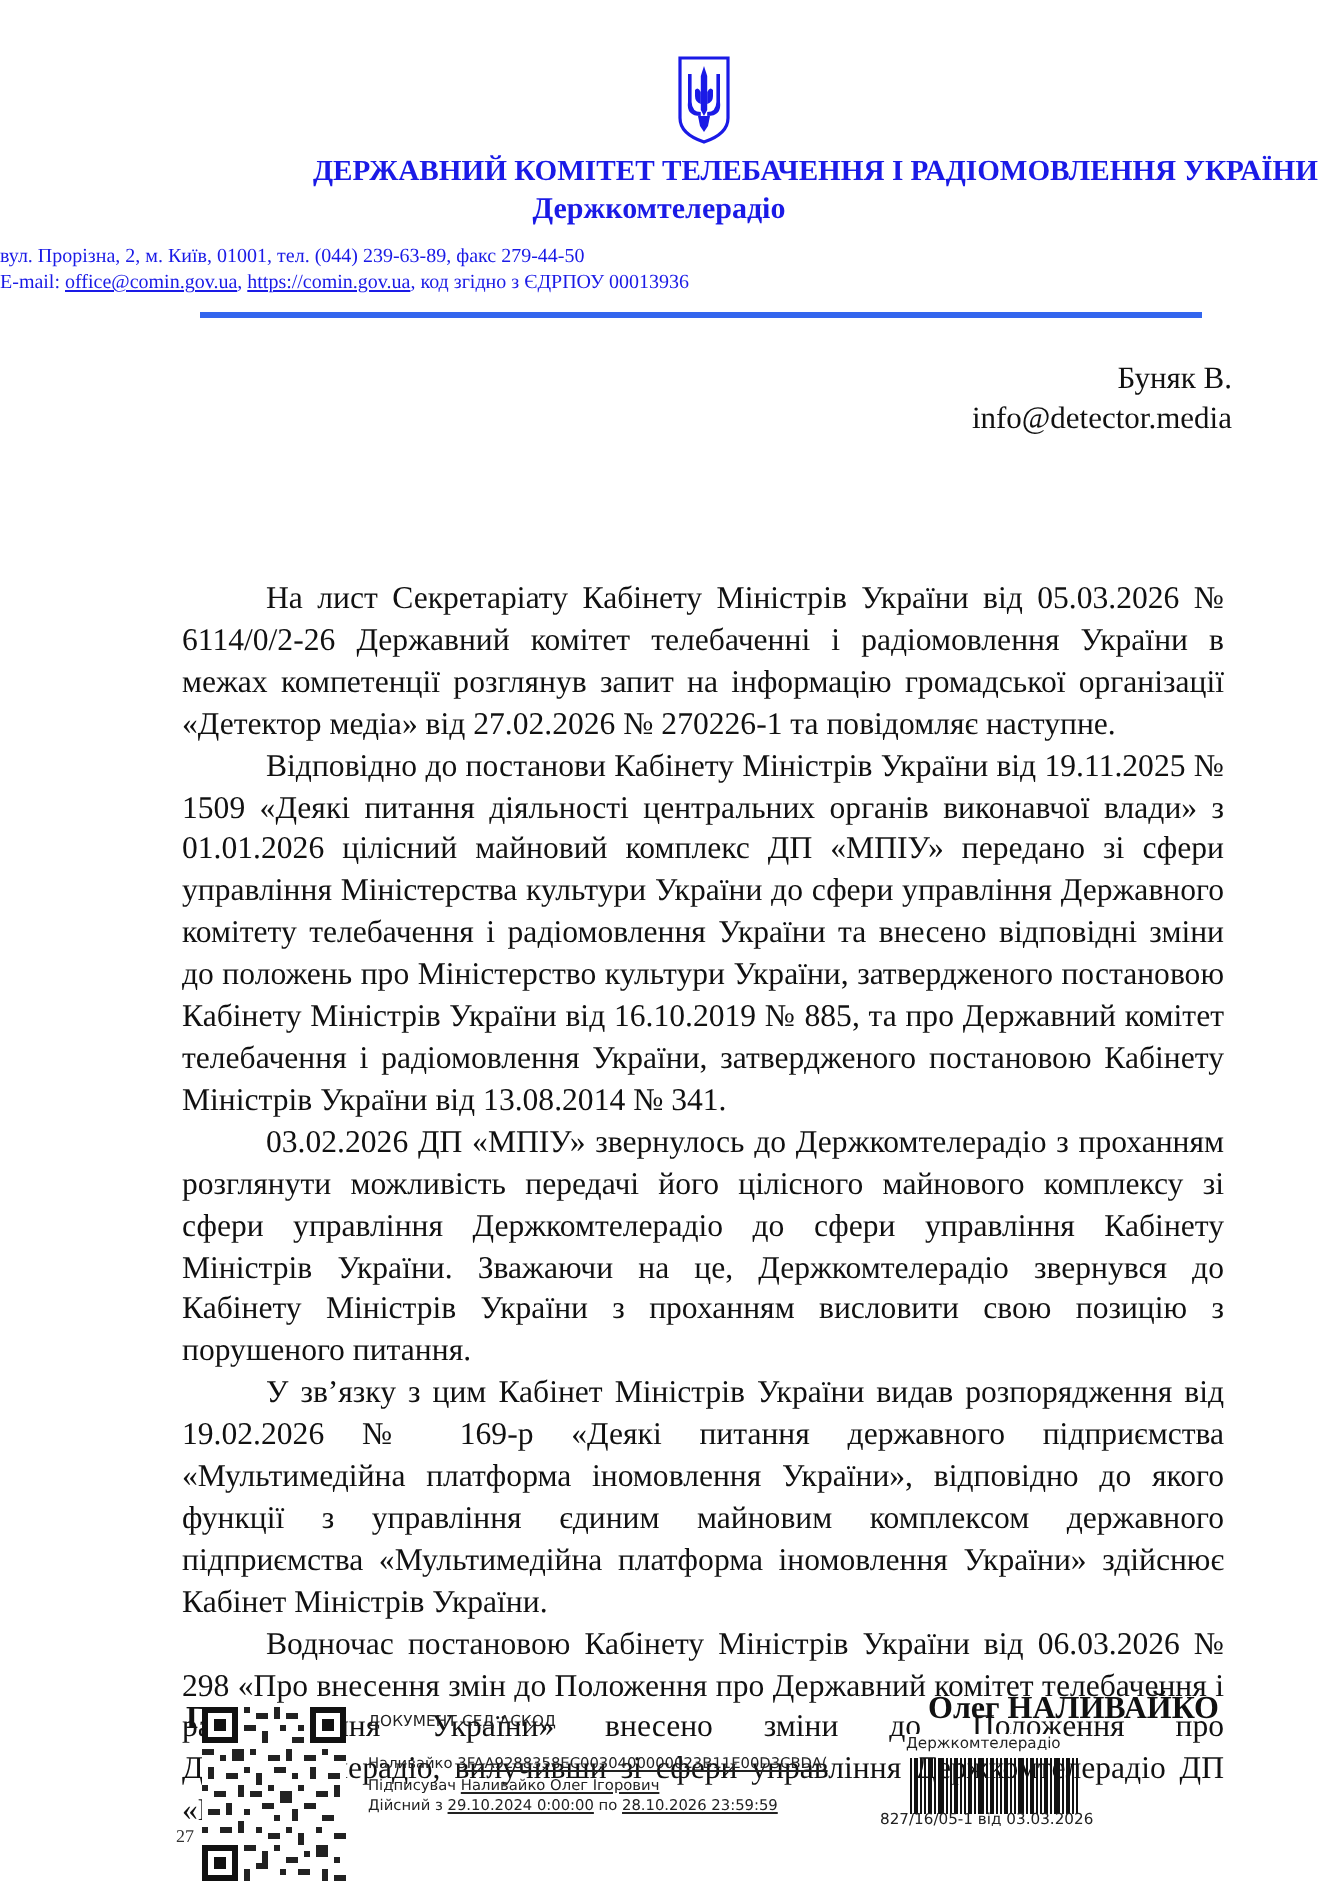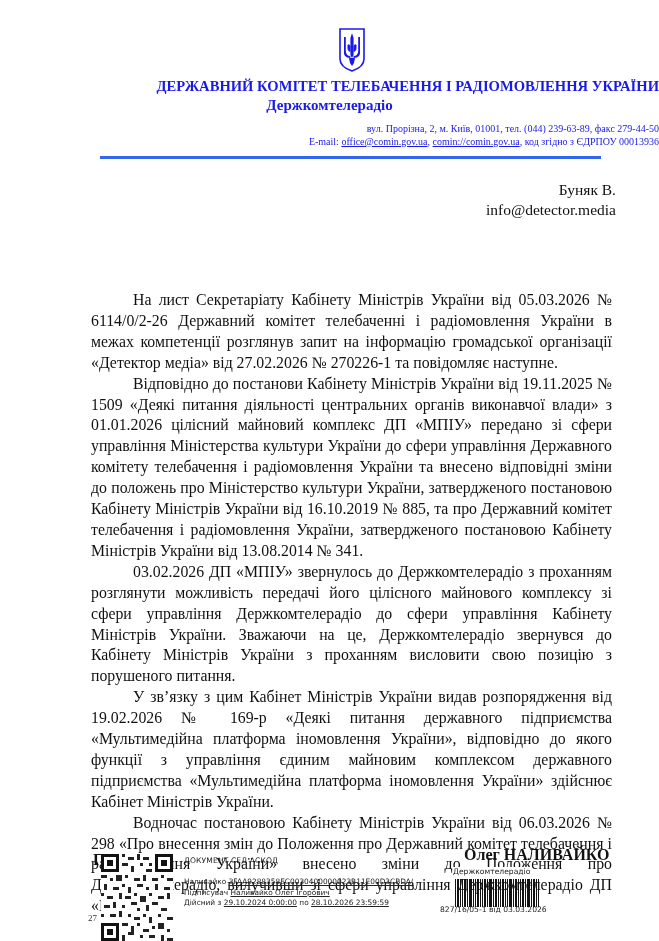--- a/index.html
+++ b/index.html
@@ -49,21 +49,21 @@
     text-align: center;
     font-weight: bold;
     font-size: 15px;
     color: #1a1ae6;
   }
   .org-address {
     position: absolute;
     left: 0;
     width: 659px;
     top: 122px;
-    text-align: right;
+    text-align: left;
     font-size: 10px;
     color: #1a1ae6;
     line-height: 13px;
   }
   .org-address a, .org-address .link {
     color: #1a1ae6;
     text-decoration: underline;
   }
   .blue-rule {
     position: absolute;
@@ -209,21 +209,21 @@
     <path d="M11 31 L17 31 L16 36 L14 39 L12 36 Z" fill="#1a1ae6"></path>
   </svg>
 
   <div class="org-title">ДЕРЖАВНИЙ КОМІТЕТ ТЕЛЕБАЧЕННЯ І РАДІОМОВЛЕННЯ УКРАЇНИ</div>
   <div class="org-short">Держкомтелерадіо</div>
 
   <div class="org-address">
     <div>вул. Прорізна, 2, м. Київ, 01001, тел. (044) 239-63-89, факс 279-44-50</div>
     <div>
       <span>E-mail:</span>
-      <span class="link">office@comin.gov.ua</span><span>, </span><span class="link">comin://comin.gov.ua</span><span>, код згідно з ЄДРПОУ 00013936</span>
+      <span class="link">office@comin.gov.ua</span><span>, </span><span class="link">https://comin.gov.ua</span><span>, код згідно з ЄДРПОУ 00013936</span>
     </div>
   </div>
 
   <div class="blue-rule"></div>
 
   <div class="addressee">
     <div>Буняк В.</div>
     <div>info@detector.media</div>
   </div>
 

